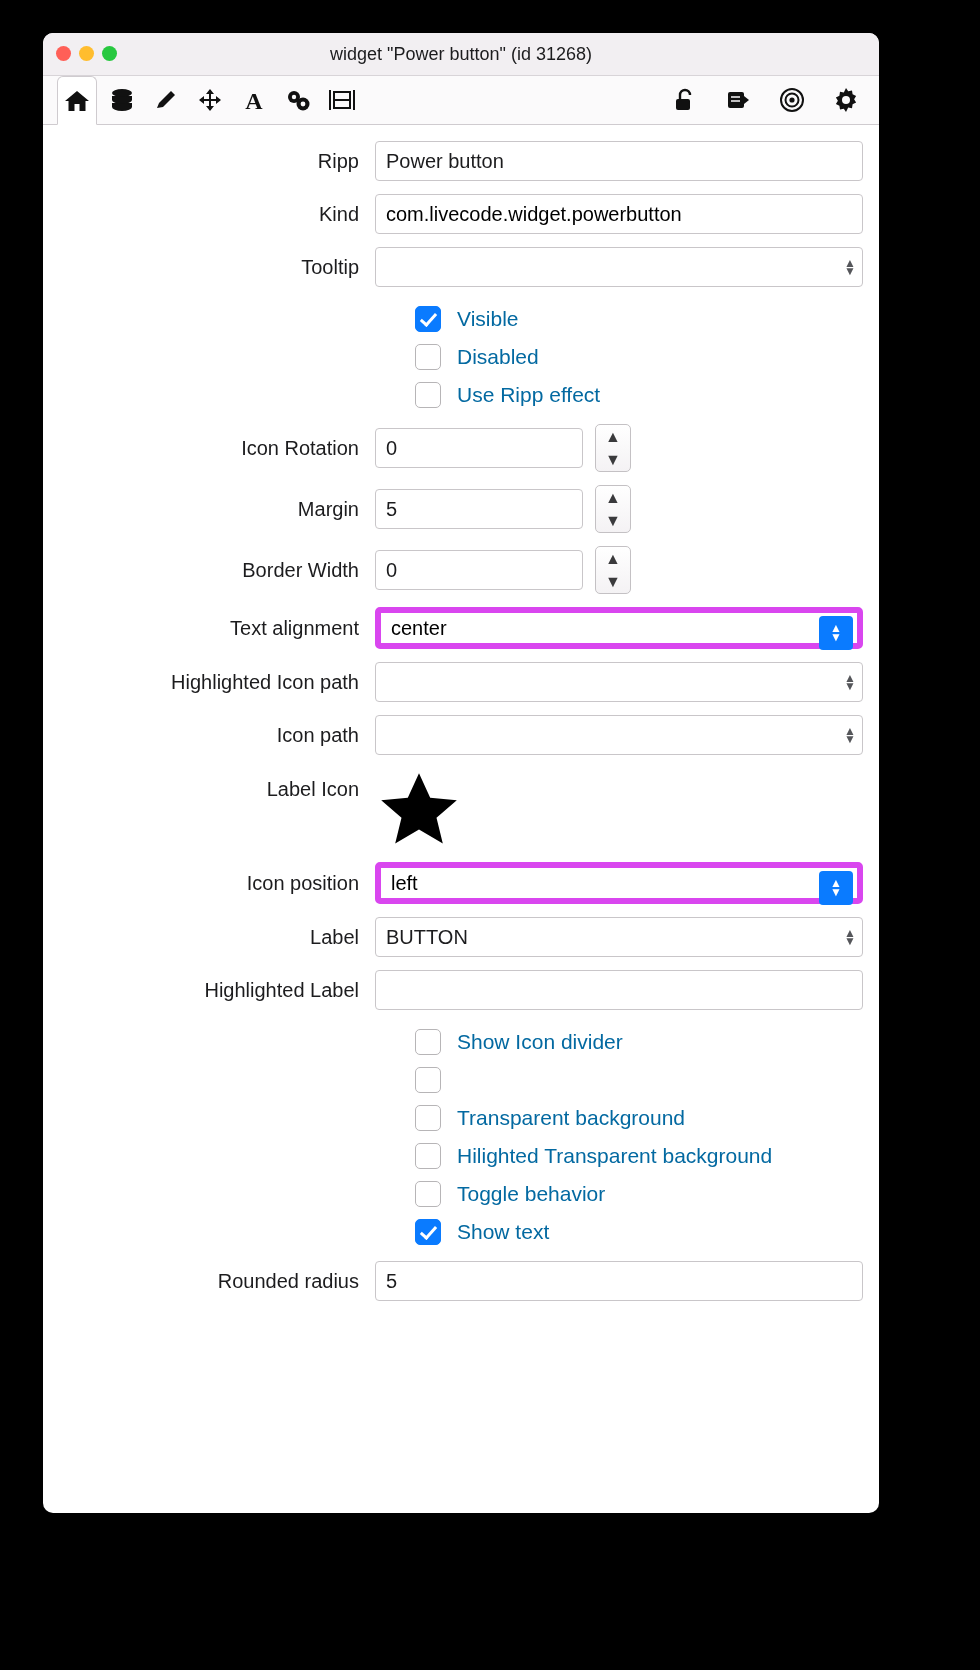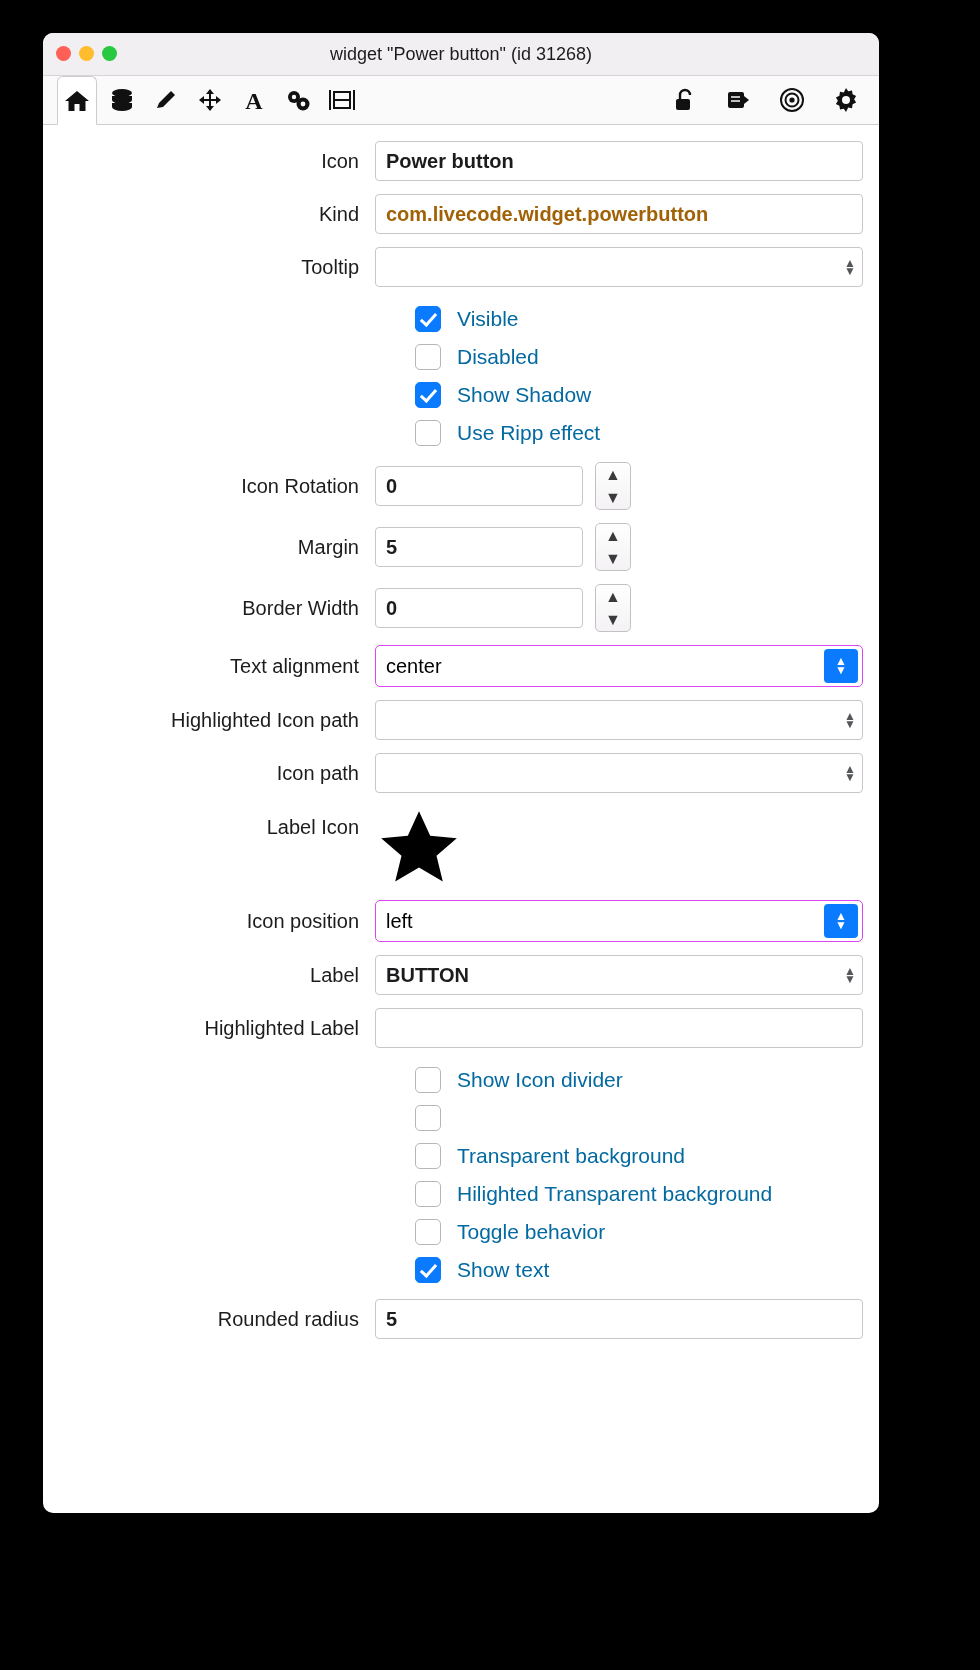--- a/index.html
+++ b/index.html
@@ -107,23 +107,22 @@
     border: 1px solid #c9c6c9;
     border-radius: 4px;
     background: #ffffff;
     display: flex;
     align-items: center;
     padding: 11px 10px;
     font-size: 20px;
     color: #1c1c1e;
     box-sizing: border-box;
     position: relative;
-    font-weight: bold;
-  }
-  .field.placeholder { color: #a16207; }
+  }
+  .field.placeholder { color: #000000; }
   .field.small { flex: 0 0 auto; width: 208px; }
   .stepper-in {
     position: absolute;
     right: 6px;
     top: 50%;
     transform: translateY(-50%);
     display: flex;
     flex-direction: column;
     line-height: 8px;
     color: #55565a;
@@ -140,21 +139,21 @@
     flex-direction: column;
     align-items: center;
     justify-content: center;
     gap: 5px;
     flex: 0 0 auto;
     color: #3a3a3c;
   }
   .select {
     flex: 1 1 auto;
     height: 42px;
-    border: 1px solid #d946ef;
+    border: 6px solid #d946ef;
     border-radius: 5px;
     background: #ffffff;
     display: flex;
     align-items: center;
     padding: 0 10px;
     font-size: 20px;
     box-sizing: border-box;
     position: relative;
   }
   .select .arrows {
@@ -304,21 +303,21 @@
             <path d="M13 1 l2.2 3.2 3.8-.8 .6 3.9 3.5 1.7-2 3.3 2 3.3-3.5 1.7-.6 3.9-3.8-.8L13 25l-2.2-3.2-3.8.8-.6-3.9L2.9 17l2-3.3-2-3.3 3.5-1.7.6-3.9 3.8.8z" fill="#111"></path>
             <circle cx="13" cy="13" r="4" fill="#fbfafb"></circle>
           </svg>
       </div>
     </div>
   </div>
 
   <div class="content">
 
     <div class="row">
-      <div class="row-label">Icon</div>
+      <div class="row-label">Ripp</div>
       <div class="field">Power button</div>
     </div>
 
     <div class="row">
       <div class="row-label">Kind</div>
       <div class="field placeholder">com.livecode.widget.powerbutton</div>
     </div>
 
     <div class="row">
       <div class="row-label">Tooltip</div>
@@ -332,24 +331,20 @@
     </div>
 
     <div class="check-block">
       <div class="check-row">
         <div class="cb on"></div>
         <div class="check-label">Visible</div>
       </div>
       <div class="check-row">
         <div class="cb"></div>
         <div class="check-label">Disabled</div>
-      </div>
-      <div class="check-row">
-        <div class="cb on"></div>
-        <div class="check-label">Show Shadow</div>
       </div>
       <div class="check-row">
         <div class="cb"></div>
         <div class="check-label">Use Ripp effect</div>
       </div>
     </div>
 
     <div class="row">
       <div class="row-label">Icon Rotation</div>
       <div class="field small">0</div>

